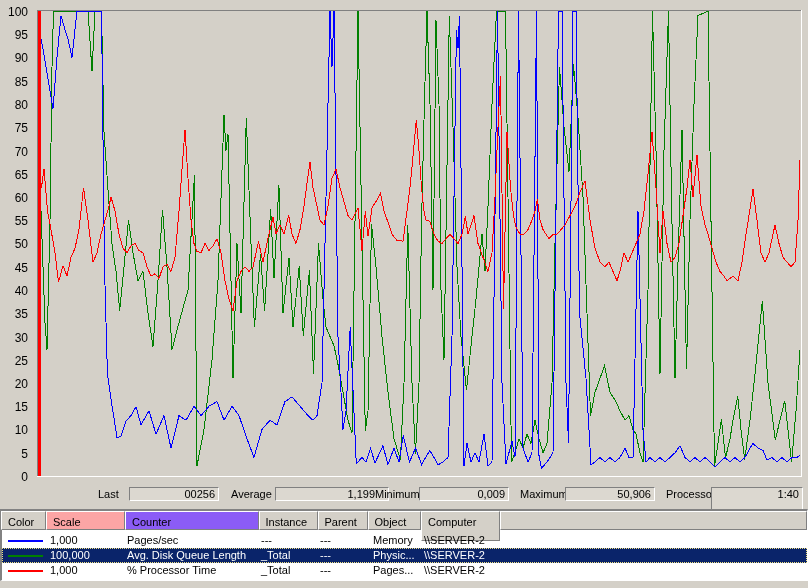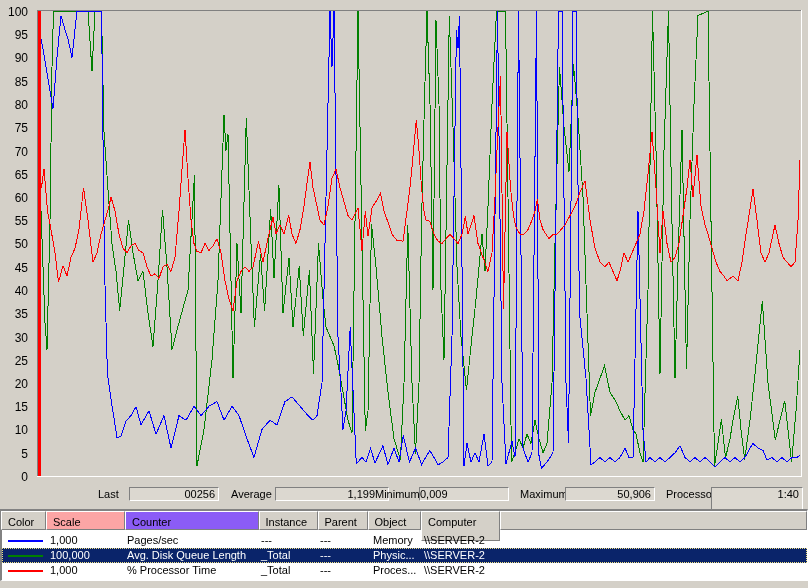--- a/index.html
+++ b/index.html
@@ -41,21 +41,21 @@
 <rect x="38" y="11" width="3" height="465" fill="#ff0000"></rect>
 <clipPath id="plot">
         <rect x="38" y="11" width="762" height="465"></rect>
       </clipPath>
 </svg>
 <div style="position:absolute;left:98px;top:488px;">Last</div>
 <div style="position:absolute;left:129px;top:487px;width:90px;height:14px;border-top:1px solid #808080;border-left:1px solid #808080;border-bottom:1px solid #fff;border-right:1px solid #fff;box-sizing:border-box;text-align:right;padding-right:3px;line-height:12px;background:#dcd8d0;">00256</div>
 <div style="position:absolute;left:231px;top:488px;">Average</div>
 <div style="position:absolute;left:275px;top:487px;width:114px;height:14px;border-top:1px solid #808080;border-left:1px solid #808080;border-bottom:1px solid #fff;border-right:1px solid #fff;box-sizing:border-box;text-align:right;padding-right:13px;line-height:12px;background:#dcd8d0;">1,199</div>
 <div style="position:absolute;left:375px;top:488px;">Minimum</div>
-<div style="position:absolute;left:419px;top:487px;width:90px;height:14px;border-top:1px solid #808080;border-left:1px solid #808080;border-bottom:1px solid #fff;border-right:1px solid #fff;box-sizing:border-box;text-align:left;padding-right:3px;line-height:12px;background:#dcd8d0;">0,009</div>
+<div style="position:absolute;left:419px;top:487px;width:90px;height:14px;border-top:1px solid #808080;border-left:1px solid #808080;border-bottom:1px solid #fff;border-right:1px solid #fff;box-sizing:border-box;text-align:right;padding-right:3px;line-height:12px;background:#dcd8d0;">0,009</div>
 <div style="position:absolute;left:520px;top:488px;">Maximum</div>
 <div style="position:absolute;left:565px;top:487px;width:90px;height:14px;border-top:1px solid #808080;border-left:1px solid #808080;border-bottom:1px solid #fff;border-right:1px solid #fff;box-sizing:border-box;text-align:right;padding-right:3px;line-height:12px;background:#dcd8d0;">50,906</div>
 <div style="position:absolute;left:666px;top:488px;">Processor</div>
 <div style="position:absolute;left:711px;top:487px;width:92px;height:26px;border-top:1px solid #808080;border-left:1px solid #808080;border-bottom:1px solid #fff;border-right:1px solid #fff;box-sizing:border-box;text-align:right;padding-right:3px;line-height:12px;background:#dcd8d0;">1:40</div>
 <div style="position:absolute;left:0;top:509px;width:808px;height:72px;box-sizing:border-box;border-top:2px solid #828282;border-left:2px solid #828282;border-right:1px solid #fff;border-bottom:1px solid #fff;background:#fff;">
 <div style="position:absolute;left:-1px;top:0;width:806px;height:17px;">
         <div style="position:absolute;left:0px;top:0;width:45px;height:19px;box-sizing:border-box;background:#d4d0c8;border-top:1px solid #fff;border-left:1px solid #fff;border-right:1px solid #808080;border-bottom:1px solid #808080;padding:4px 0 0 6px;">Color</div>
         <div style="position:absolute;left:45px;top:0;width:79px;height:19px;box-sizing:border-box;background:#fca5a5;border-top:1px solid #fff;border-left:1px solid #fff;border-right:1px solid #808080;border-bottom:1px solid #808080;padding:4px 0 0 6px;">Scale</div>
         <div style="position:absolute;left:124px;top:0;width:133.5px;height:19px;box-sizing:border-box;background:#8b5cf6;border-top:1px solid #fff;border-left:1px solid #fff;border-right:1px solid #808080;border-bottom:1px solid #808080;padding:4px 0 0 6px;">Counter</div>
         <div style="position:absolute;left:257.5px;top:0;width:59.0px;height:19px;box-sizing:border-box;background:#d4d0c8;border-top:1px solid #fff;border-left:1px solid #fff;border-right:1px solid #808080;border-bottom:1px solid #808080;padding:4px 0 0 6px;">Instance</div>
@@ -82,17 +82,17 @@
           <div style="position:absolute;left:318px;top:1px;">---</div>
           <div style="position:absolute;left:371px;top:1px;">Physic...</div>
           <div style="position:absolute;left:422px;top:1px;">\\SERVER-2</div>
         </div>
         <div style="position:absolute;left:0;top:30px;width:100%;height:15px;">
           <div style="position:absolute;left:6px;top:7px;width:35px;height:2px;background:#ff0000"></div>
           <div style="position:absolute;left:48px;top:1px;">1,000</div>
           <div style="position:absolute;left:125px;top:1px;">% Processor Time</div>
           <div style="position:absolute;left:259px;top:1px;">_Total</div>
           <div style="position:absolute;left:318px;top:1px;">---</div>
-          <div style="position:absolute;left:371px;top:1px;">Proces...</div>
+          <div style="position:absolute;left:371px;top:1px;">Pages...</div>
           <div style="position:absolute;left:422px;top:1px;">\\SERVER-2</div>
         </div>
       </div>
 </div>
 </div>
 </body></html>

